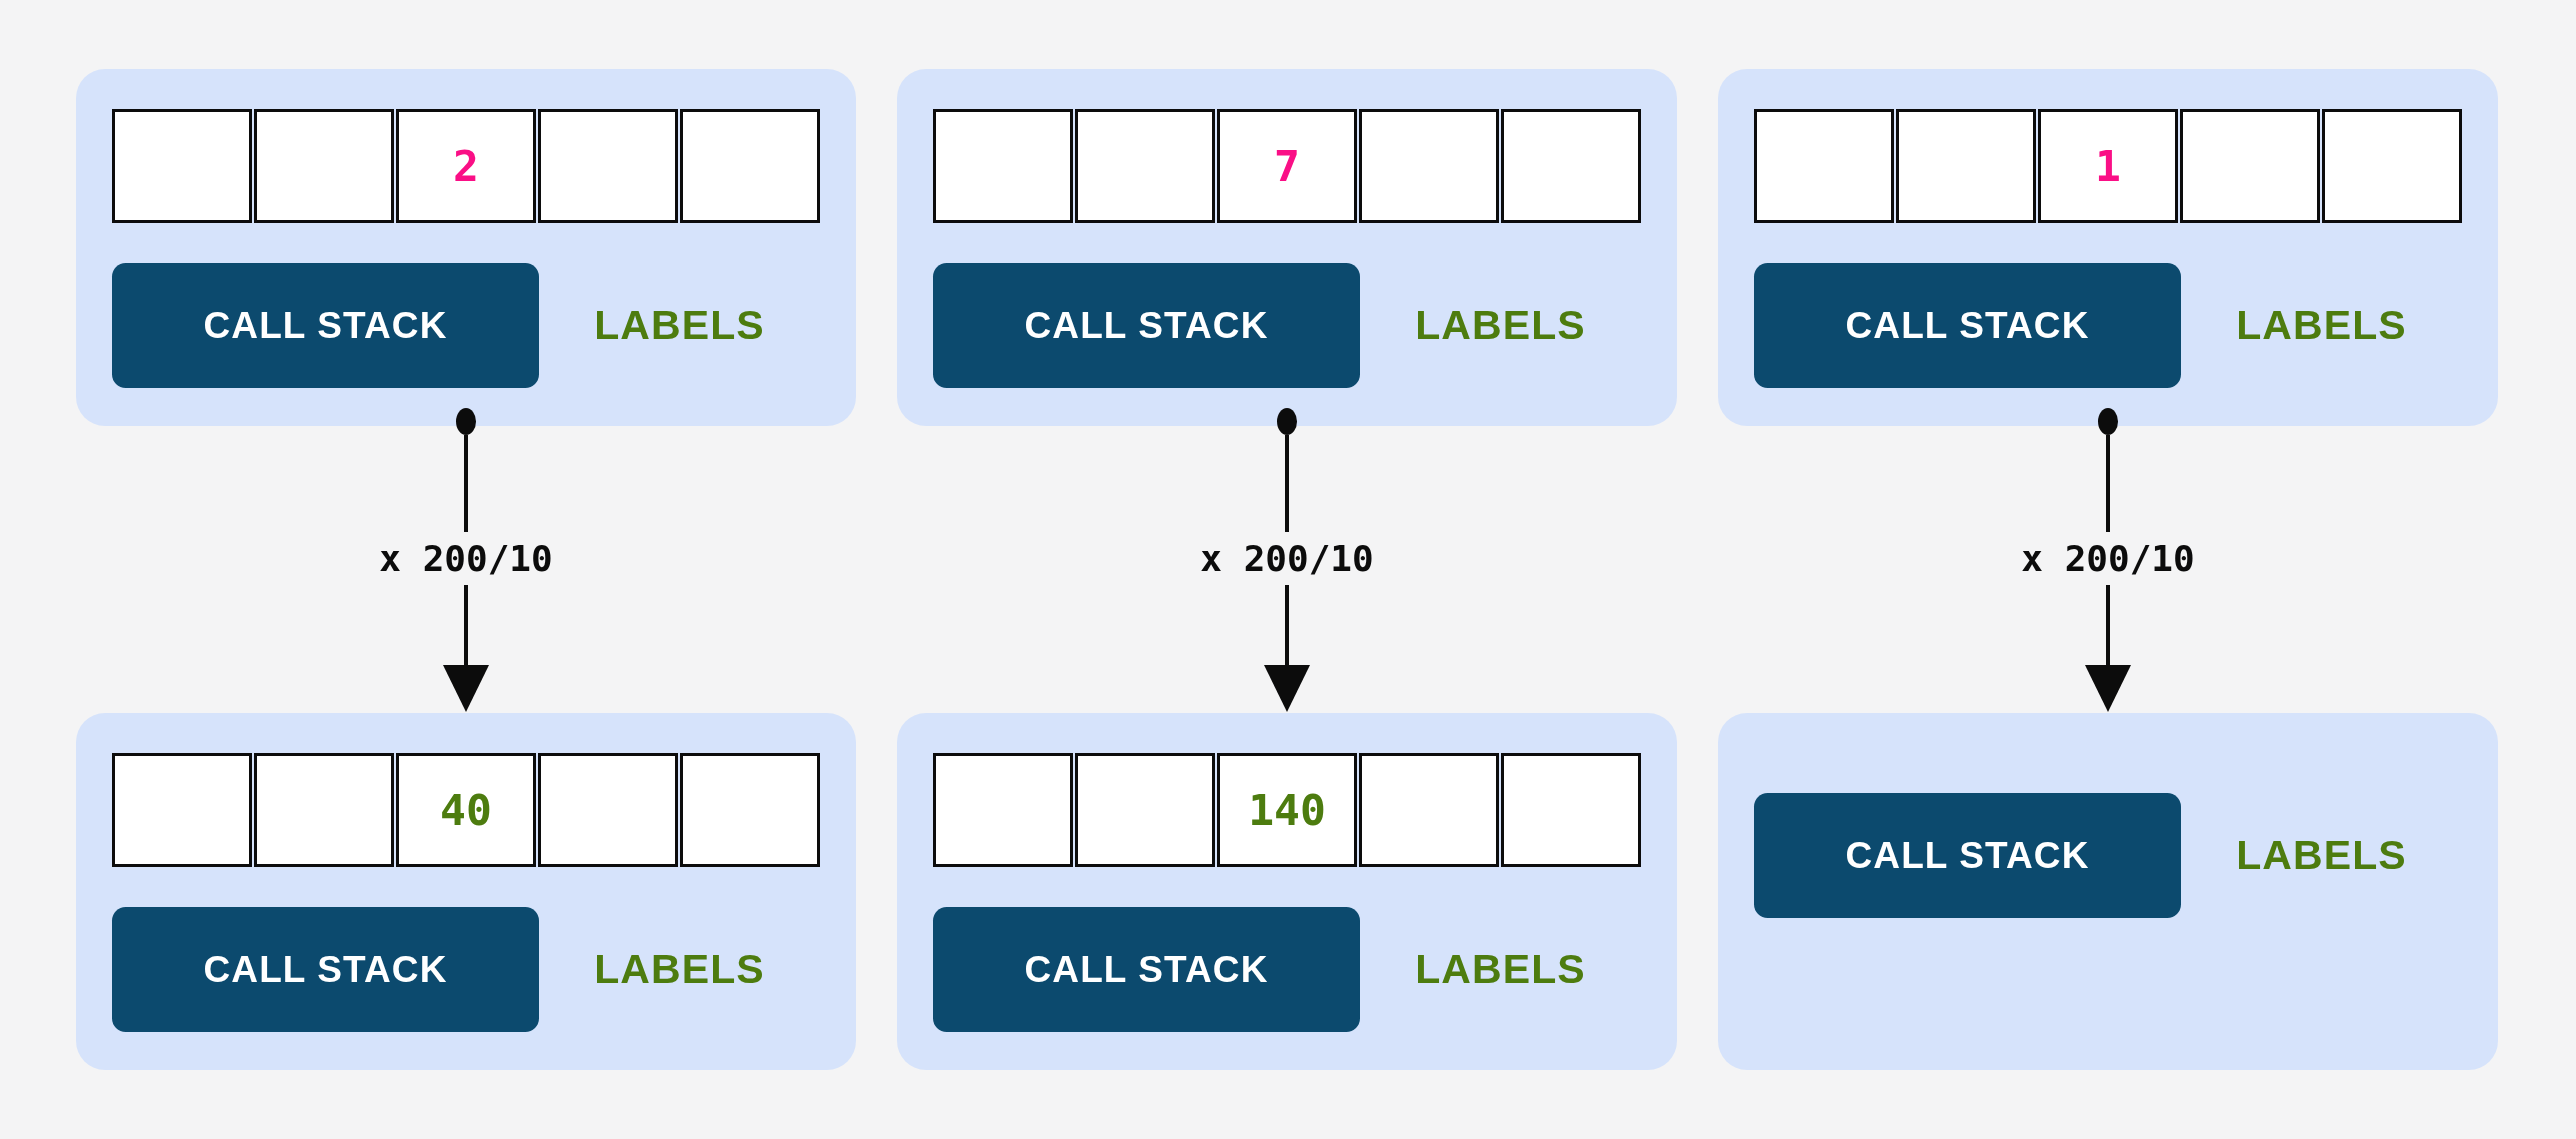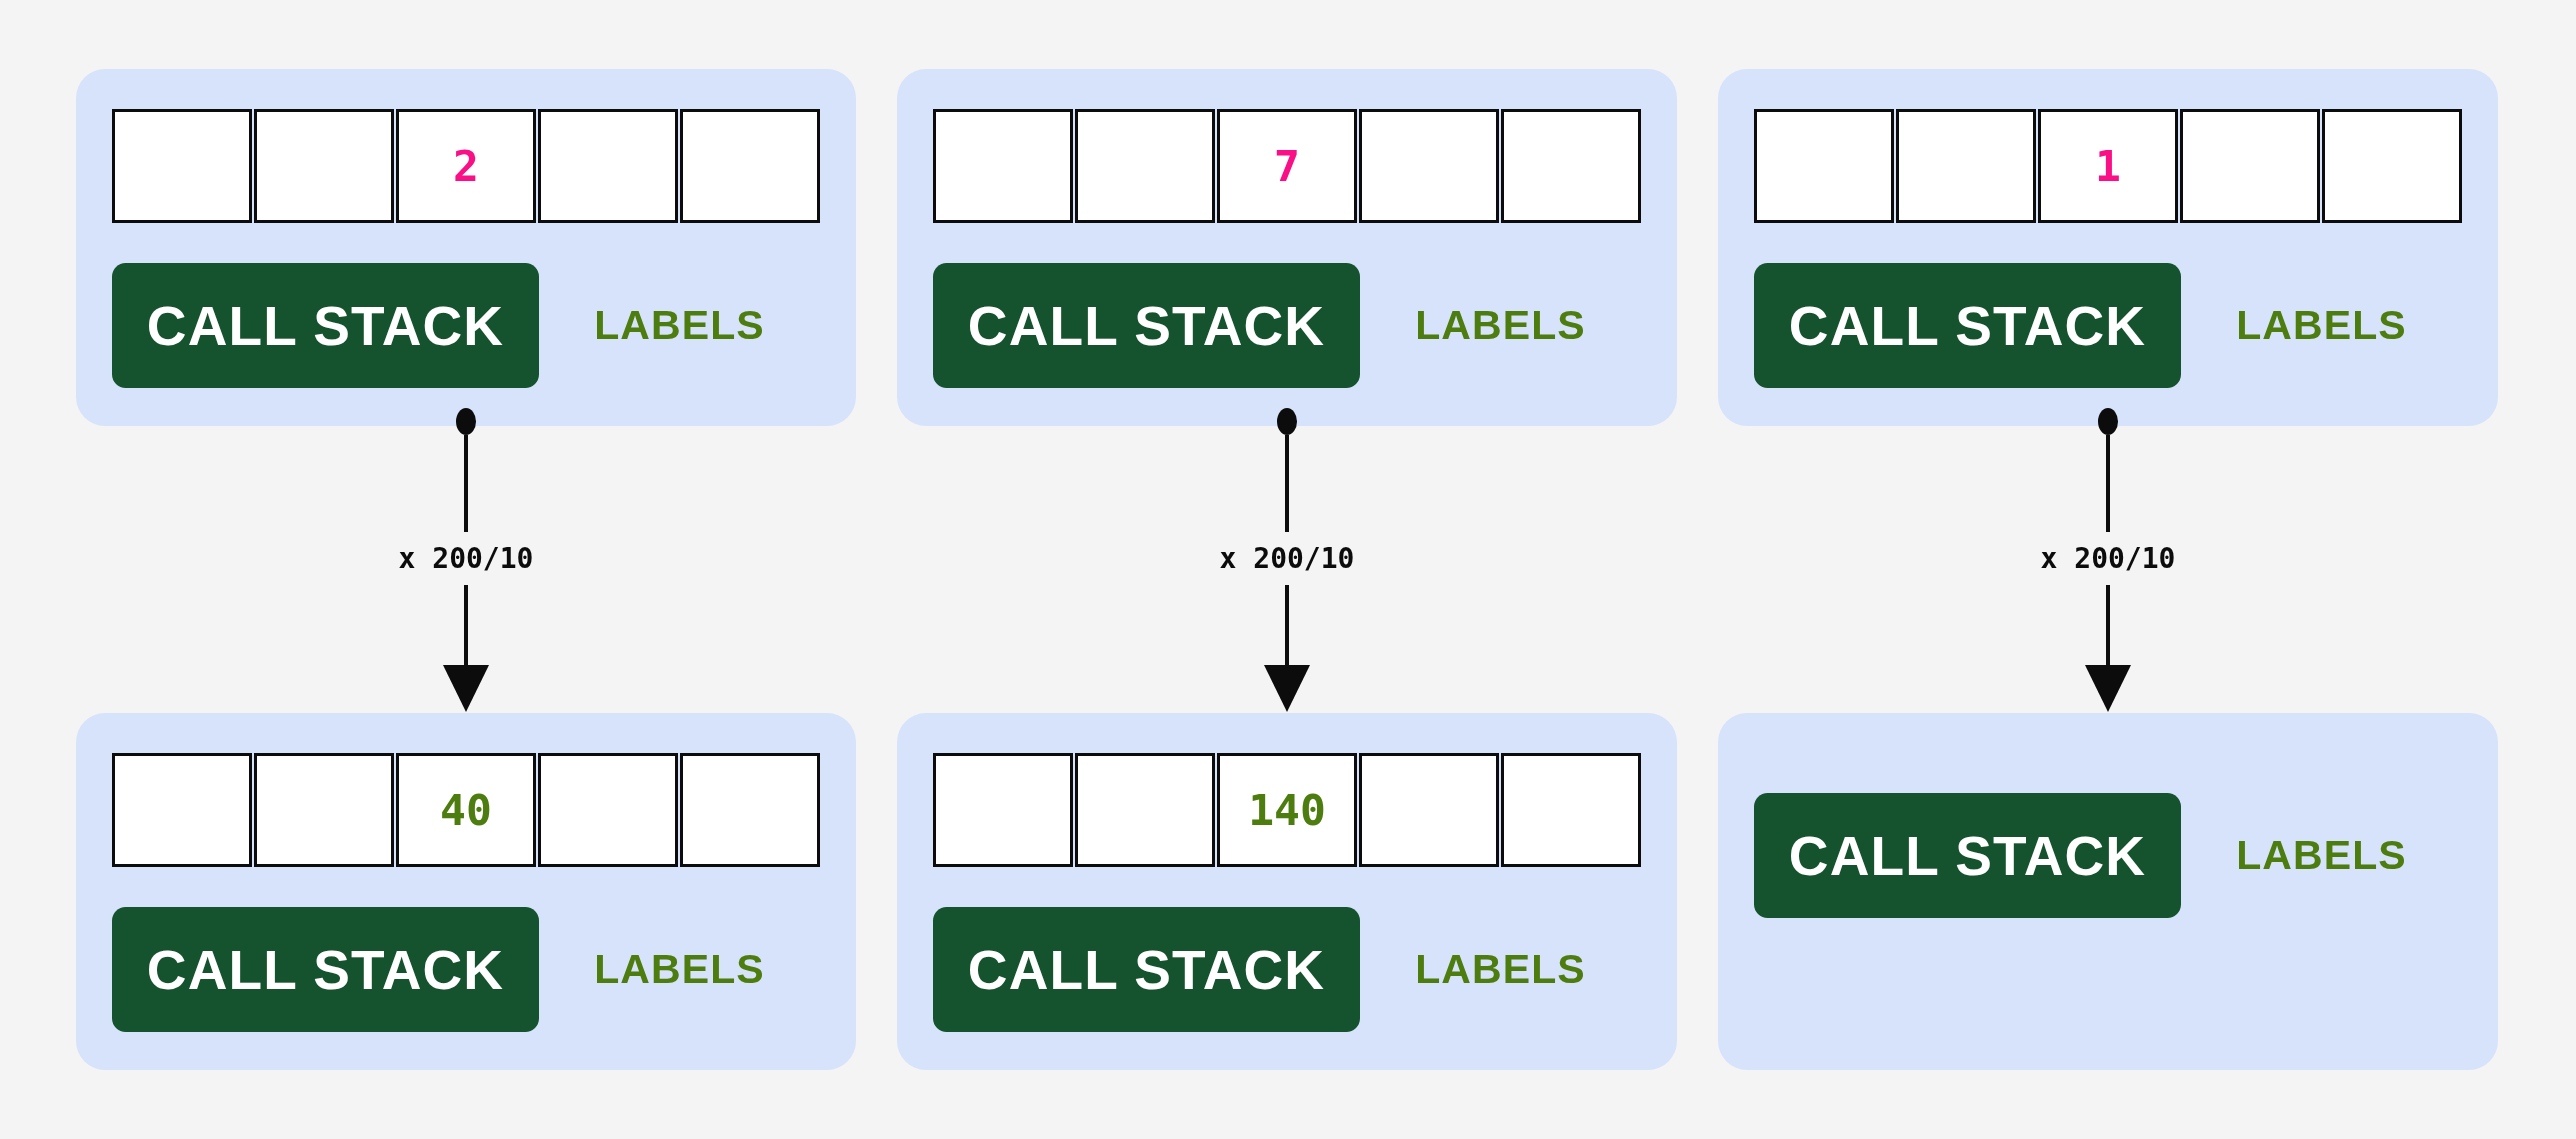--- a/index.html
+++ b/index.html
@@ -56,27 +56,27 @@
   .card-footer {
     margin-top: 40px;
     height: 125px;
     display: flex;
     align-items: center;
   }
   .call-stack-btn {
     width: 427px;
     height: 125px;
     flex: 0 0 427px;
-    background: #14532d;
+    background: #0c4a6e;
     border: none;
     border-radius: 13.7px;
     color: #ffffff;
     font-family: "Liberation Sans", sans-serif;
     font-weight: 800;
-    font-size: 55px;
+    font-size: 37px;
     letter-spacing: 1.1px;
     display: flex;
     align-items: center;
     justify-content: center;
     cursor: pointer;
   }
   .side-label {
     flex: 1;
     text-align: center;
     font-weight: 800;
@@ -104,21 +104,21 @@
     height: 97px;
     background: #0c0c0c;
     flex: 0 0 auto;
   }
   .arrow-label {
     height: 53px;
     display: flex;
     align-items: center;
     font-family: "DejaVu Sans Mono", monospace;
     font-weight: bold;
-    font-size: 28px;
+    font-size: 36px;
     color: #0c0c0c;
     white-space: pre;
     flex: 0 0 auto;
   }
   .arrow-line-bottom {
     width: 4.6px;
     height: 80px;
     background: #0c0c0c;
     flex: 0 0 auto;
   }

